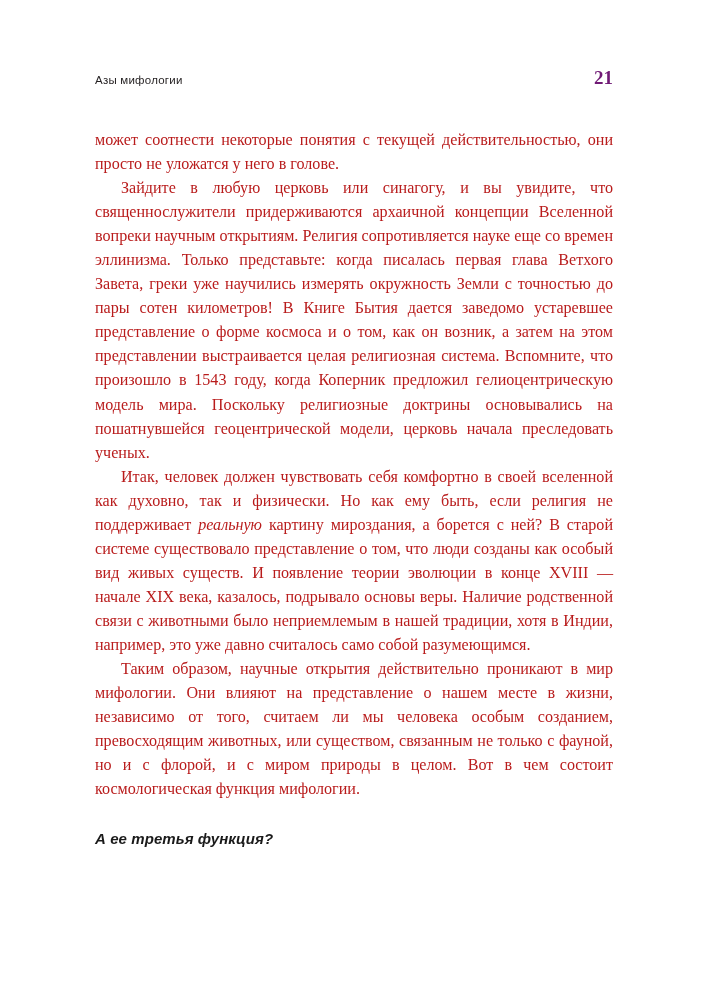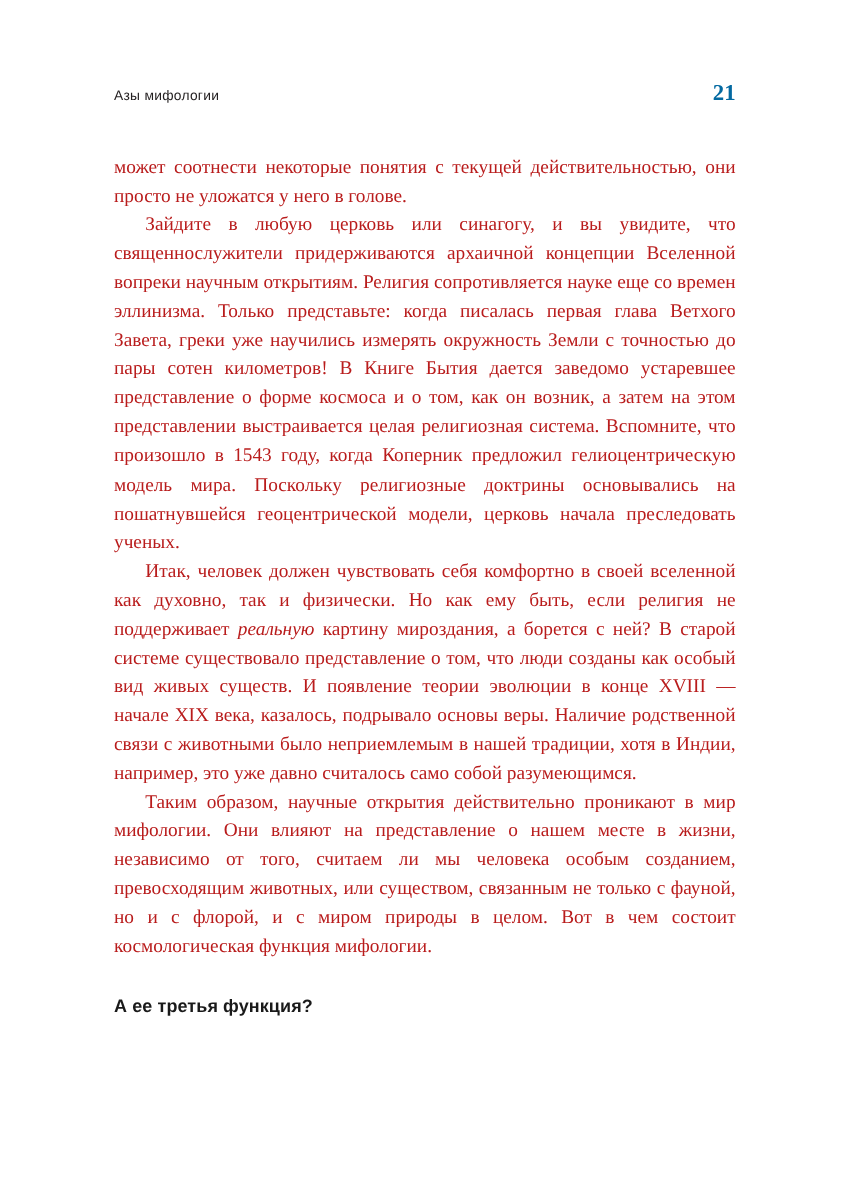--- a/index.html
+++ b/index.html
@@ -36,21 +36,21 @@
     font-weight: 400;
     color: #231f20;
     letter-spacing: 0.02em;
     white-space: nowrap;
   }
 
   .running-head-folio {
     font-family: "Liberation Serif", "DejaVu Serif", serif;
     font-size: 19px;
     font-weight: 700;
-    color: #0369a1;
+    color: #701a75;
     line-height: 1;
   }
 
   
   .textblock {
     position: absolute;
     left: 95px;
     top: 128px;
     width: 518px;
   }
@@ -84,20 +84,21 @@
     font-size: 15px;
     font-weight: 700;
     color: #1a1a1a;
     line-height: 20px;
     letter-spacing: 0.005em;
   }
 
   .subhead-wrap {
     padding-top: 28px;
     padding-bottom: 11px;
+    font-style: italic;
   }
 </style>
 </head>
 <body>
 
 <div class="page">
 
   <div class="running-head">
     <span class="running-head-title">Азы мифологии</span>
     <span class="running-head-folio">21</span>

